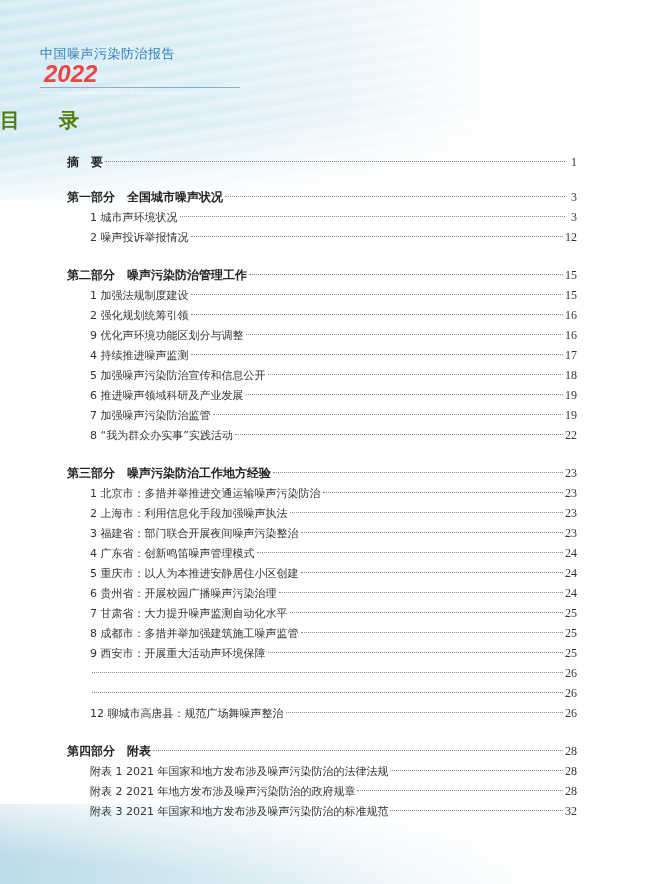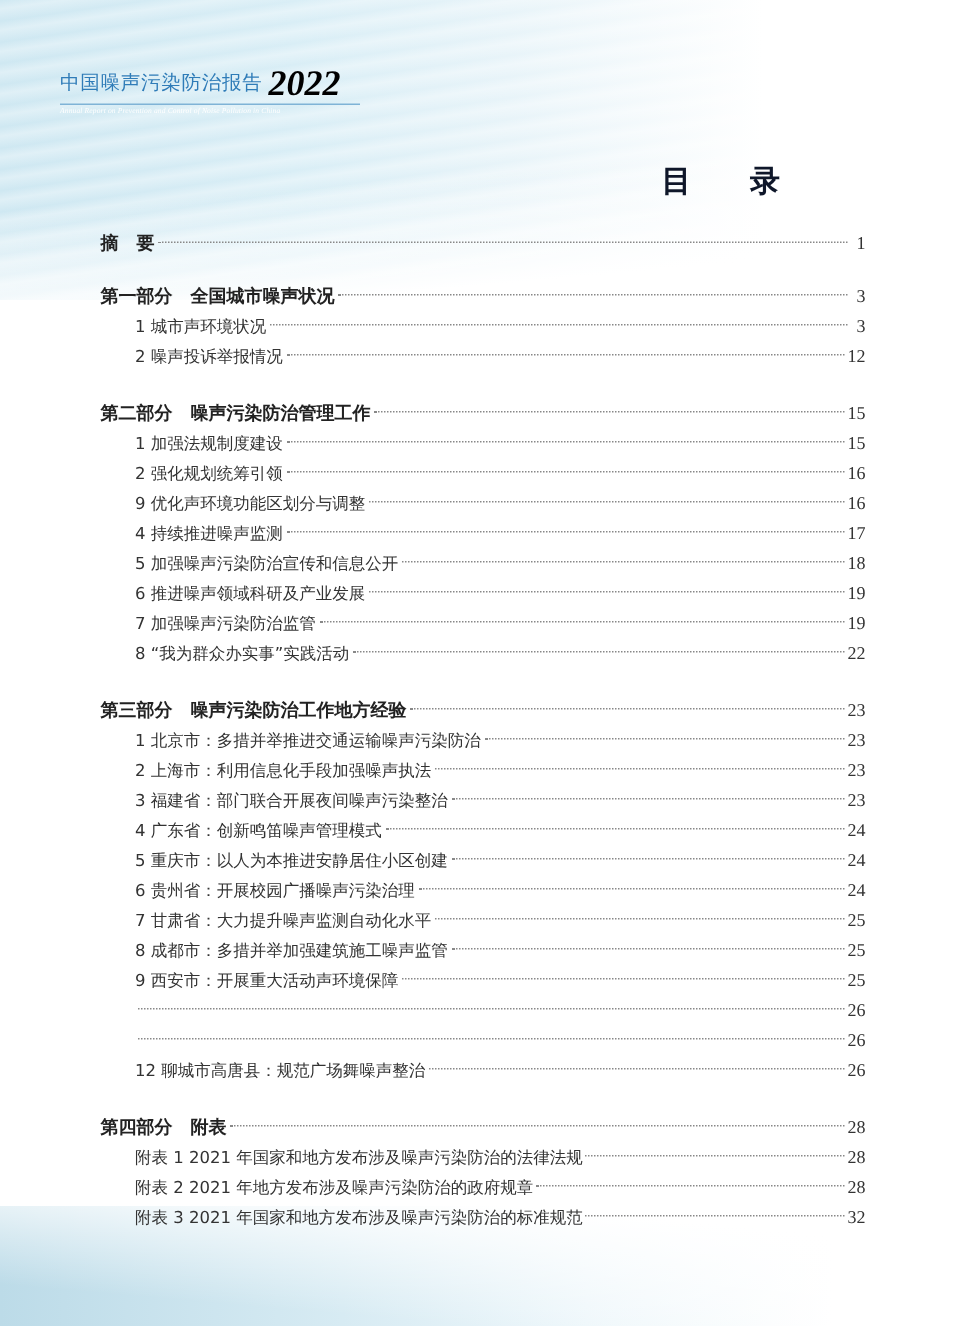--- a/index.html
+++ b/index.html
@@ -23,41 +23,41 @@
   .bg-bottom {
     position: absolute; left: 0; bottom: 0; width: 652px; height: 80px;
     background:
       linear-gradient(185deg, #ffffff 20%, rgba(255,255,255,0) 80%),
       linear-gradient(90deg, #bcdbe8 0%, #d7ebf3 35%, #eef7fb 60%, #ffffff 85%);
     z-index: 0;
   }
   .header {
     position: absolute; left: 40px; top: 45px; z-index: 2;
   }
-  .header-title-row { display: flex; align-items: center; }
+  .header-title-row { display: flex; align-items: flex-start; flex-direction: column; }
   .header-cn {
     font-family: "DejaVu Sans", "Liberation Sans", sans-serif;
     font-size: 13px; color: #2f7cb8; letter-spacing: 0.5px; line-height: 18px;
   }
   .header-year {
-    font-family: Liberation Serif, serif;
-    font-style: italic; font-weight: bold; font-size: 24px; color: #000000;
+    font-family: Liberation Sans, sans-serif;
+    font-style: italic; font-weight: bold; font-size: 24px; color: #ef4444;
     margin-left: 4px; line-height: 22px;
   }
   .header-rule {
     width: 200px; height: 1px; background: #7fb3d6; margin-top: 2px;
   }
   .header-en {
     font-family: "Liberation Serif", serif; font-style: italic;
     font-size: 5px; color: #ffffff; margin-top: 2px; letter-spacing: 0.1px;
   }
   .page-title {
-    position: absolute; top: 107px; left: 0; width: 536px; text-align: right;
+    position: absolute; top: 107px; left: 0; width: 536px; text-align: left;
     font-family: "DejaVu Sans", "Liberation Sans", sans-serif;
-    font-weight: bold; font-size: 20px; color: #0f172a; letter-spacing: 16px; z-index: 2;
+    font-weight: bold; font-size: 20px; color: #4d7c0f; letter-spacing: 16px; z-index: 2;
   }
   .toc {
     position: absolute; left: 67px; top: 152px; width: 510px; z-index: 2;
   }
   .toc-row {
     display: flex; align-items: baseline; height: 20px; line-height: 20px;
     font-size: 11.5px;
   }
   .toc-row.part {
     font-weight: bold; font-size: 12px; color: #222;

